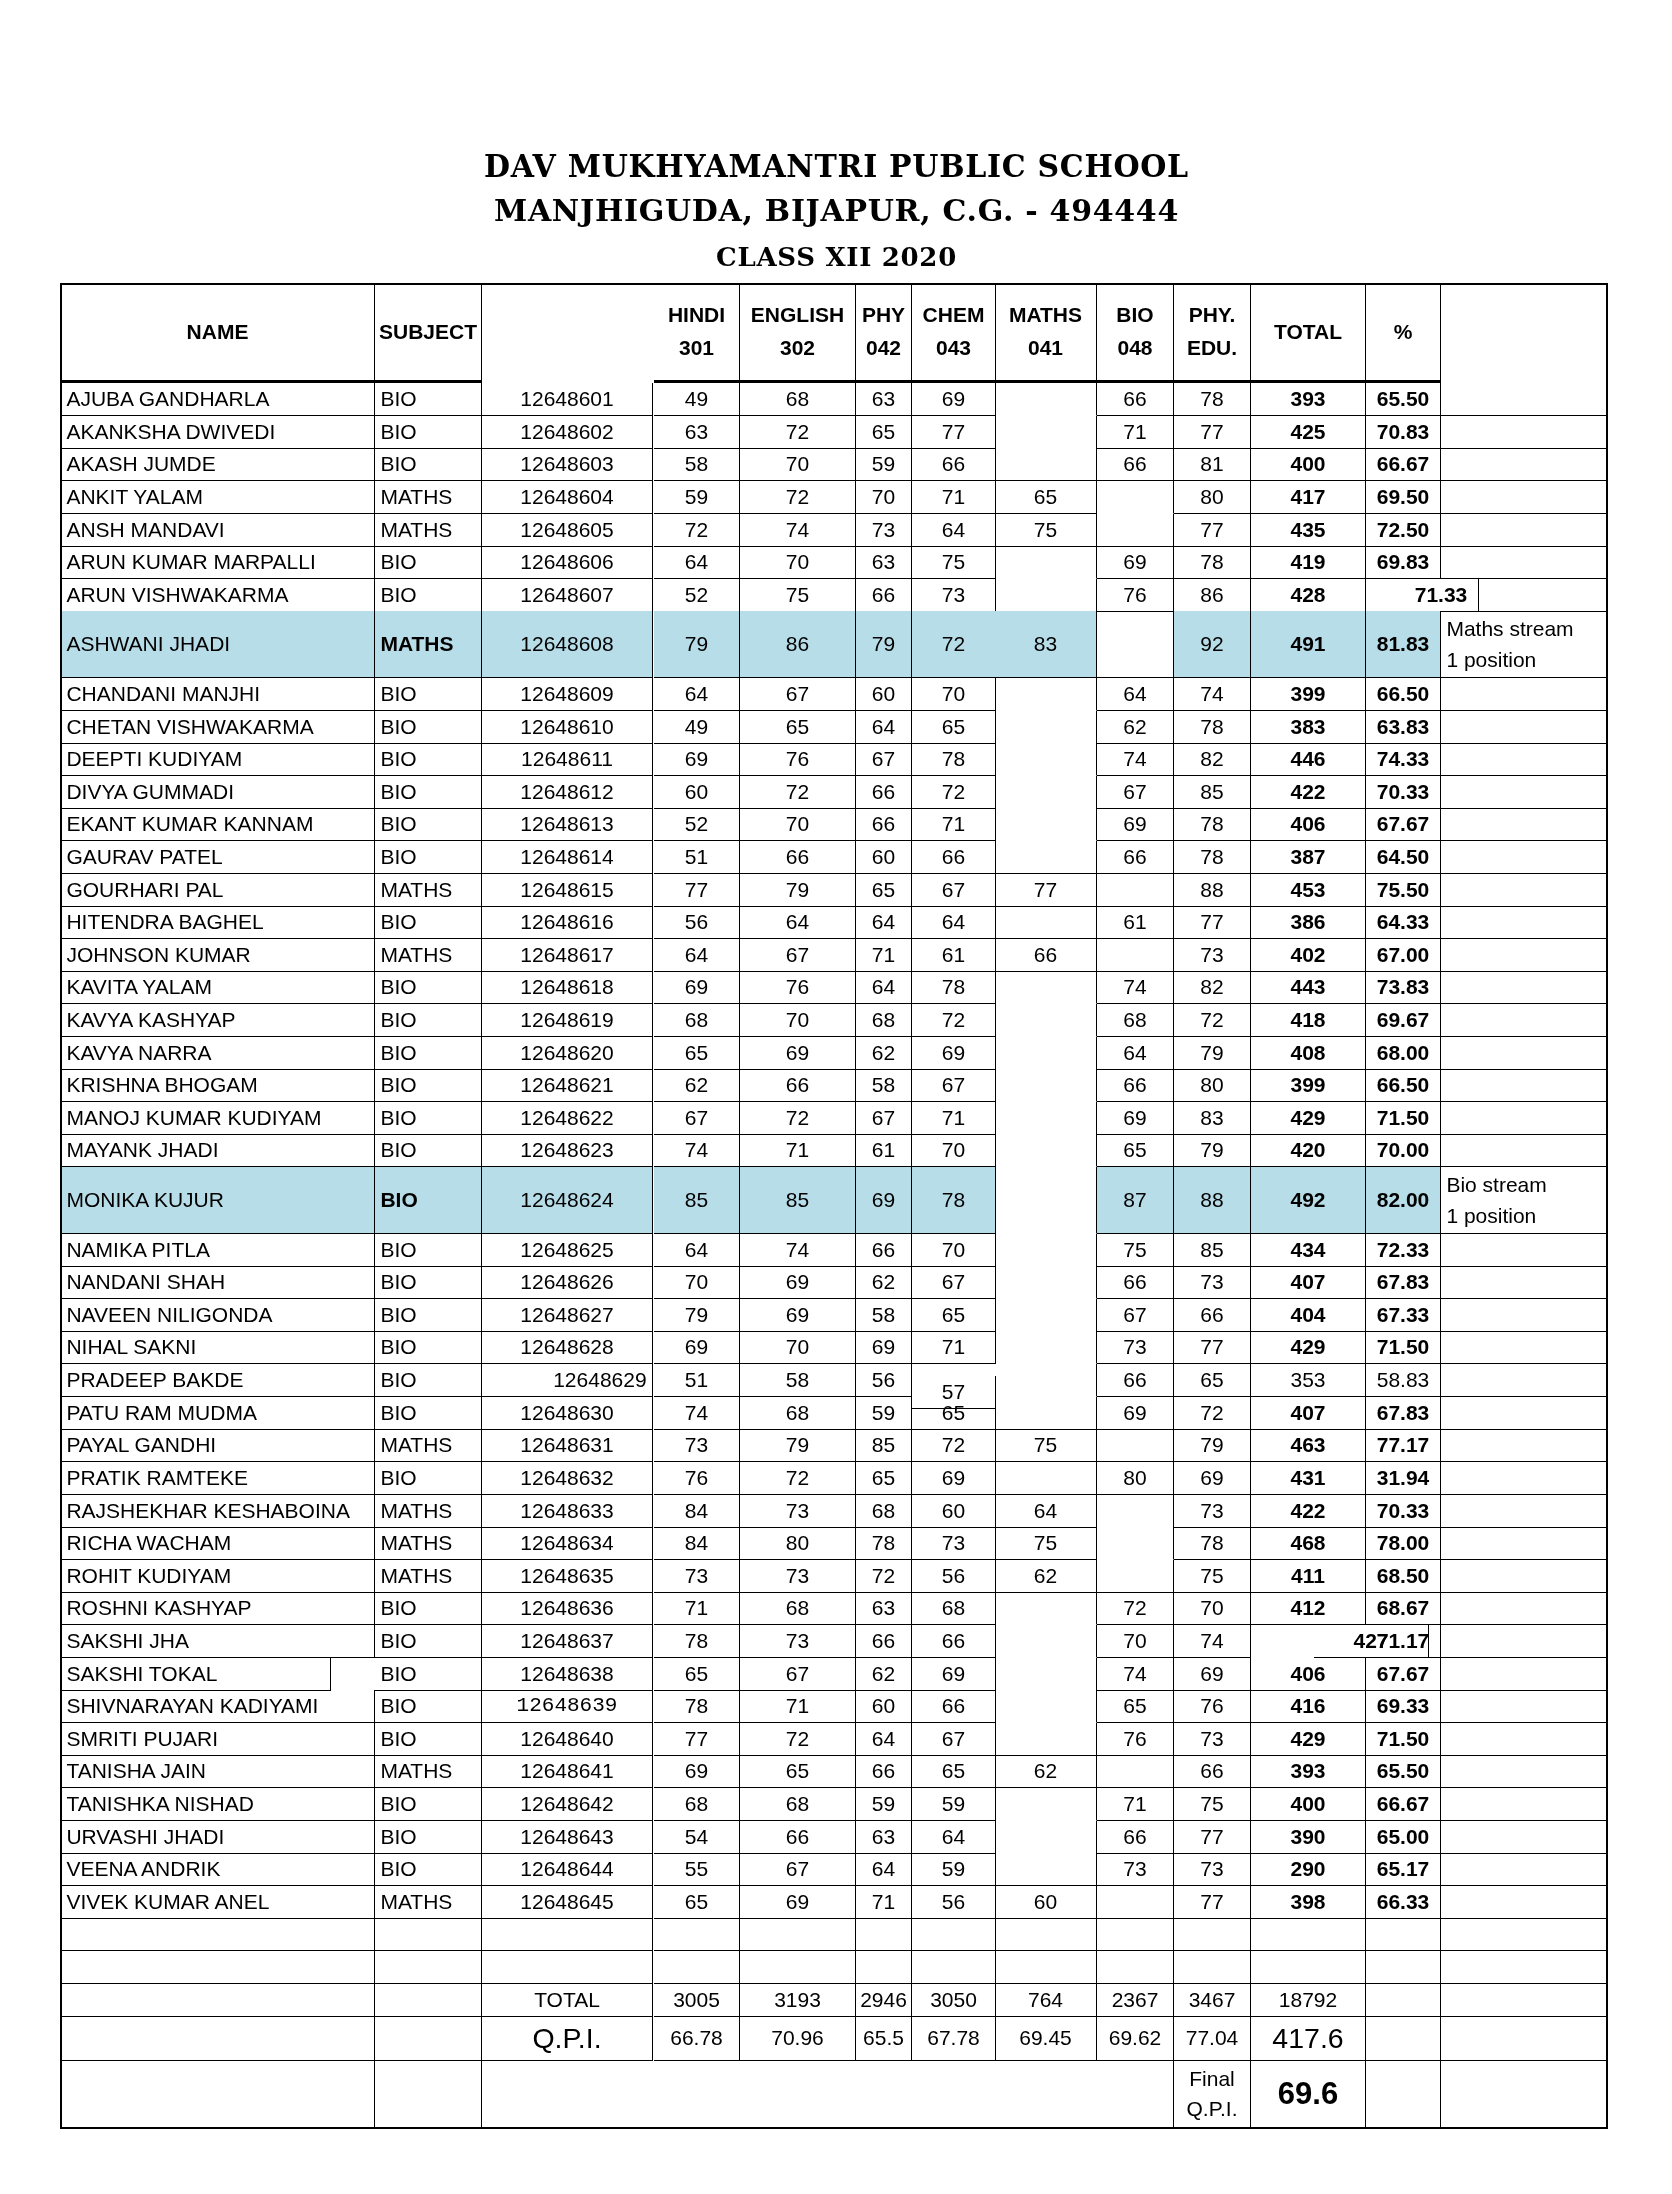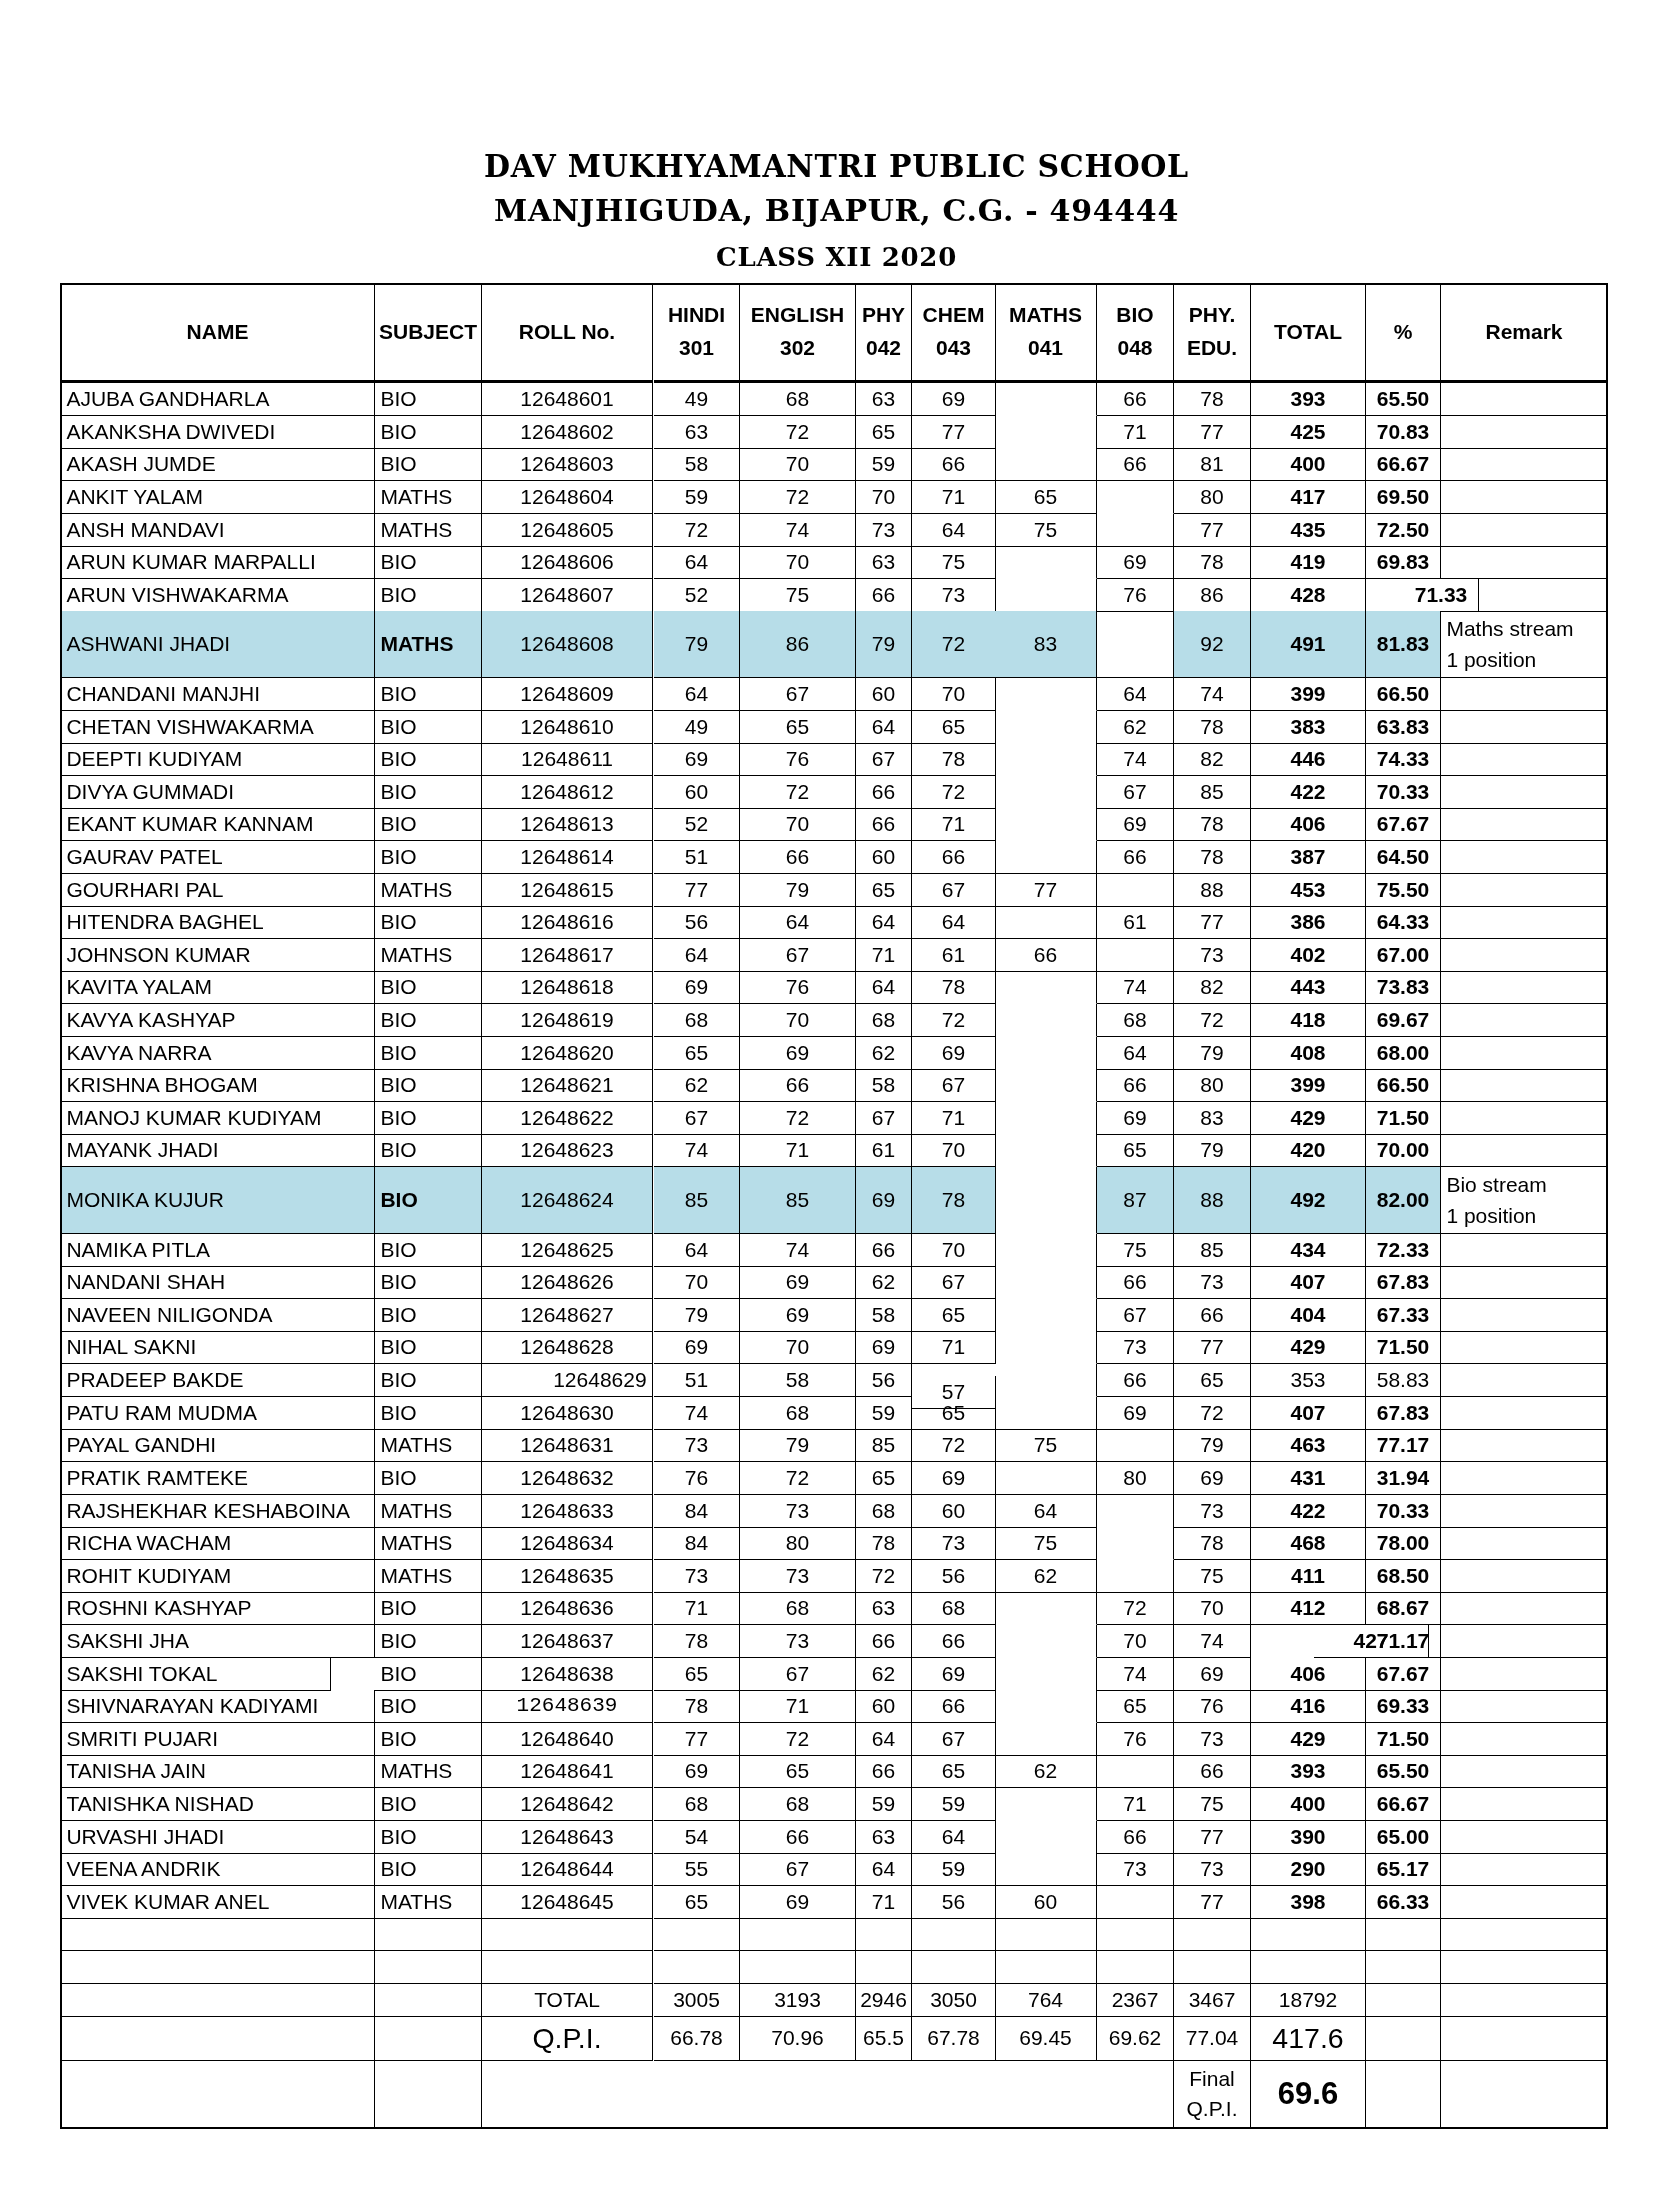--- a/index.html
+++ b/index.html
@@ -30,38 +30,36 @@
 </head>
 <body>
 
 <div class="title t1">DAV MUKHYAMANTRI PUBLIC SCHOOL</div>
 <div class="title t2">MANJHIGUDA, BIJAPUR, C.G. - 494444</div>
 <div class="title t3">CLASS XII 2020</div>
 
 <div id="sheet">
     <div class="cell hdr thickb" style="left: 61px; top: 284px; width: 314px; height: 99px;">NAME</div>
     <div class="cell hdr thickb" style="left: 375px; top: 284px; width: 107px; height: 99px;">SUBJECT</div>
-    <div class="cell hdr thickb" style="left: 482px; top: 284px; width: 171px; height: 99px;">ROLL No.</div>
     <div class="cell hdr thickb" style="left: 654px; top: 284px; width: 86px; height: 99px;">HINDI
 301</div>
     <div class="cell hdr thickb" style="left: 740px; top: 284px; width: 116px; height: 99px;">ENGLISH
 302</div>
     <div class="cell hdr thickb" style="left: 856px; top: 284px; width: 56px; height: 99px;">PHY
 042</div>
     <div class="cell hdr thickb" style="left: 912px; top: 284px; width: 84px; height: 99px;">CHEM
 043</div>
     <div class="cell hdr thickb" style="left: 995px; top: 284px; width: 102px; height: 99px;">MATHS
 041</div>
     <div class="cell hdr thickb" style="left: 1097px; top: 284px; width: 77px; height: 99px;">BIO
 048</div>
     <div class="cell hdr thickb" style="left: 1174px; top: 284px; width: 77px; height: 99px;">PHY.
 EDU.</div>
     <div class="cell hdr thickb" style="left: 1251px; top: 284px; width: 115px; height: 99px;">TOTAL</div>
     <div class="cell hdr thickb" style="left: 1366px; top: 284px; width: 75px; height: 99px;">%</div>
-    <div class="cell hdr thickb" style="left: 1441px; top: 284px; width: 167px; height: 99px;">Remark</div>
     <div class="cell  left" style="left: 61px; top: 383px; width: 314px; height: 33px;">AJUBA GANDHARLA</div>
     <div class="cell  left" style="left: 375px; top: 383px; width: 107px; height: 33px;">BIO</div>
     <div class="cell " style="left: 482px; top: 383px; width: 171px; height: 33px;">12648601</div>
     <div class="cell " style="left: 654px; top: 383px; width: 86px; height: 33px;">49</div>
     <div class="cell " style="left: 740px; top: 383px; width: 116px; height: 33px;">68</div>
     <div class="cell " style="left: 856px; top: 383px; width: 56px; height: 33px;">63</div>
     <div class="cell " style="left: 912px; top: 383px; width: 84px; height: 33px;">69</div>
     <div class="cell " style="left: 995px; top: 383px; width: 102px; height: 33px; border-bottom-color: transparent;"></div>
     <div class="cell " style="left: 1097px; top: 383px; width: 77px; height: 33px;">66</div>
     <div class="cell " style="left: 1174px; top: 383px; width: 77px; height: 33px;">78</div>

